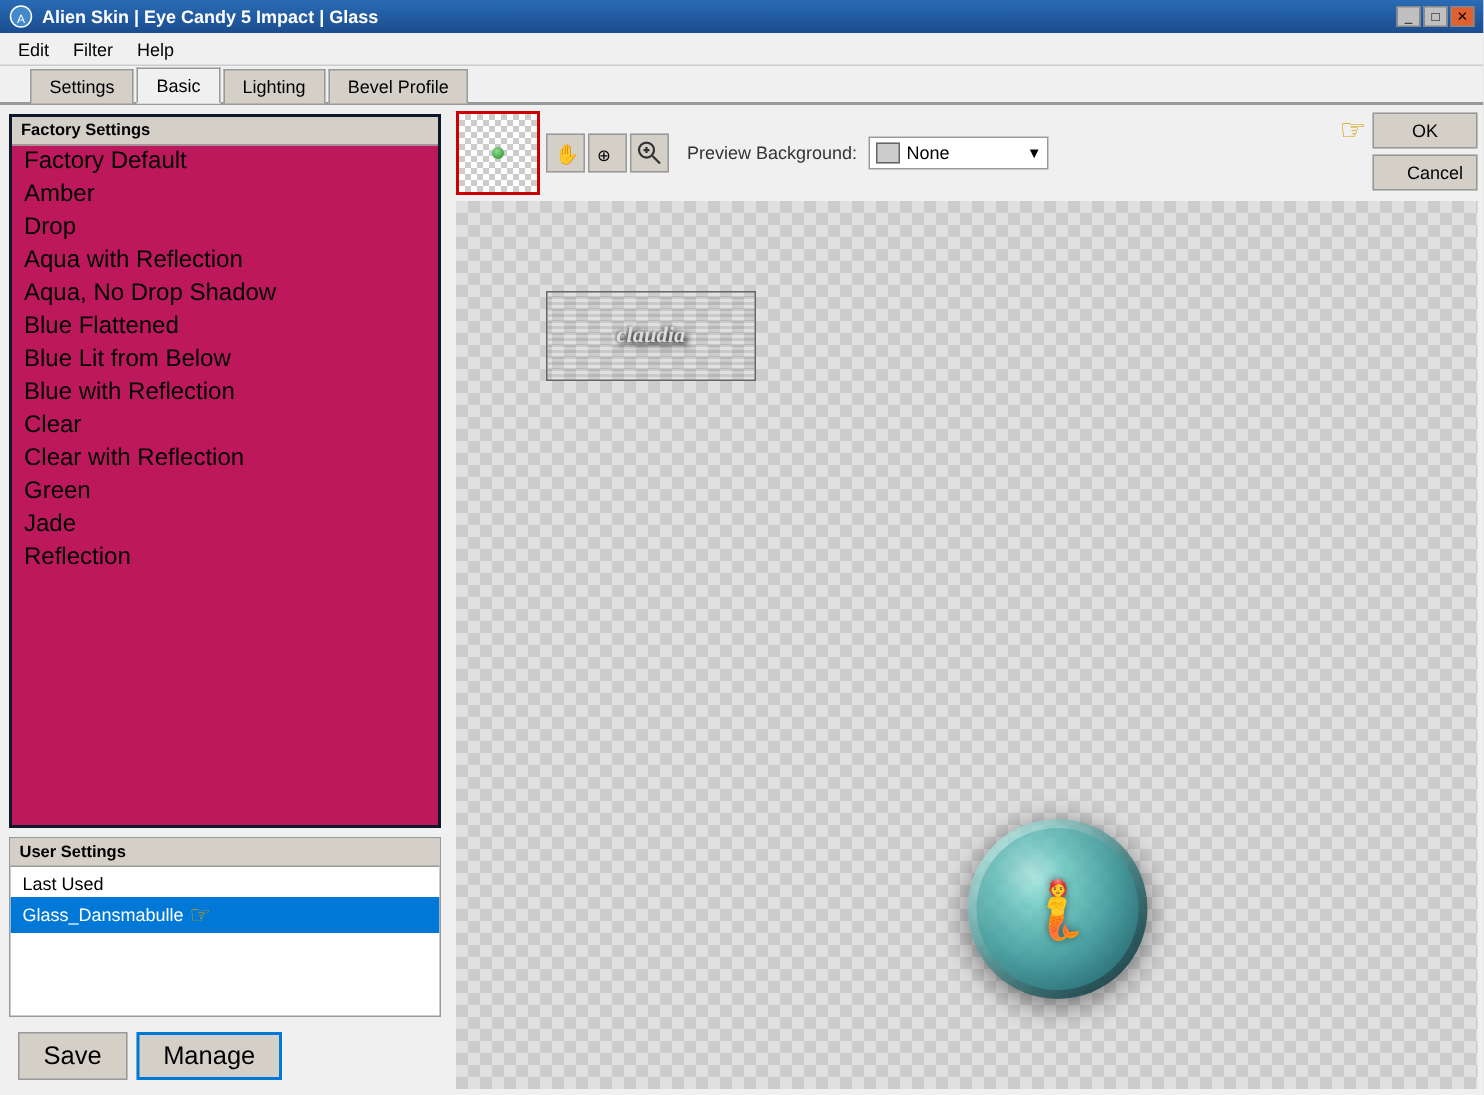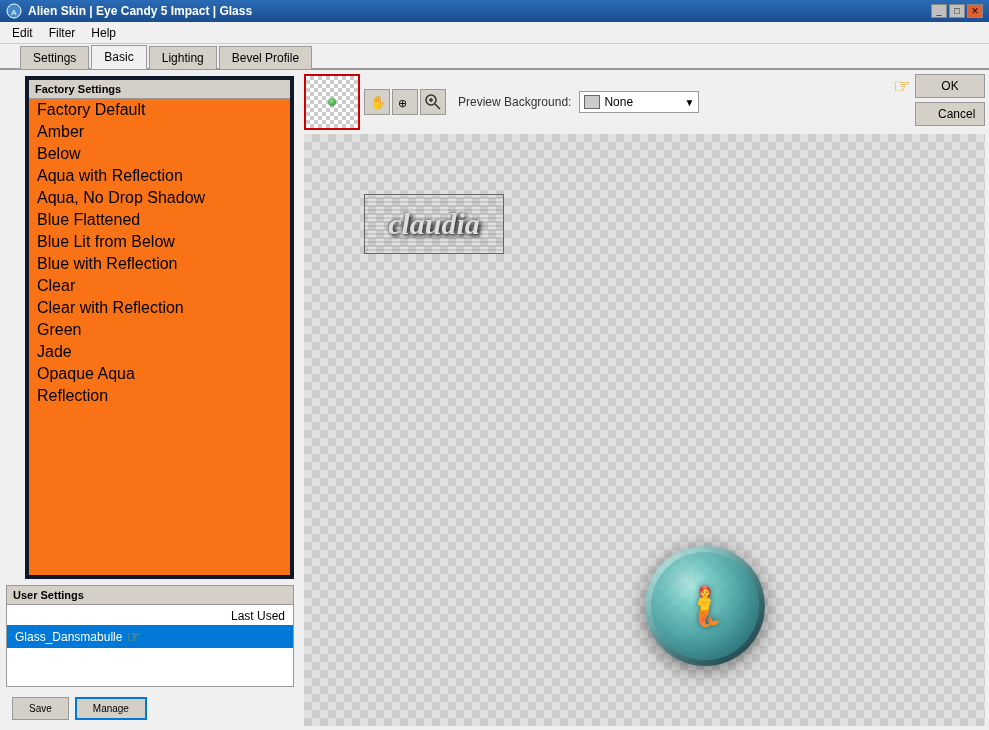--- a/index.html
+++ b/index.html
@@ -103,61 +103,59 @@
     .left-panel {
       width: 300px;
       display: flex;
       flex-direction: column;
       padding: 6px;
       gap: 6px;
       flex-shrink: 0;
     }
 
     .preset-section {
-      border: 4px solid #0f172a;
-      background: #f97316;
+      border: 2px solid #0f172a;
+      background: #be185d;
       flex: 1;
       display: flex;
       flex-direction: column;
       min-height: 0;
-      margin-left: 19px;
     }
     .preset-header {
       background: #d4d0c8;
       padding: 3px 6px;
       font-weight: bold;
       border-bottom: 1px solid #999;
       font-size: 11px;
     }
     .preset-item {
       padding: 2px 8px;
       cursor: pointer;
       font-size: 16px;
       white-space: nowrap;
     }
 
     .user-section {
       border: 1px solid #999;
       background: white;
-      height: 102px;
+      height: 120px;
       display: flex;
       flex-direction: column;
     }
     .user-header {
       background: #d4d0c8;
       padding: 3px 6px;
       font-weight: bold;
       border-bottom: 1px solid #999;
       font-size: 11px;
     }
     .user-list {
       flex: 1;
       overflow-y: auto;
       padding: 2px 0;
-      text-align: right;
     }
     .user-item {
       padding: 2px 8px;
       cursor: pointer;
       font-size: 12px;
     }
     .user-item.selected {
       background: #0078d7;
       color: white;
     }
@@ -174,21 +172,21 @@
     .bottom-buttons {
       display: flex;
       gap: 6px;
       padding: 4px 6px;
     }
     .btn {
       padding: 4px 16px;
       border: 1px solid #999;
       background: #d4d0c8;
       cursor: pointer;
-      font-size: 10px;
+      font-size: 17px;
     }
     .btn.active-border { border: 2px solid #0078d7; }
 
     
     .right-panel {
       flex: 1;
       display: flex;
       flex-direction: column;
       padding: 4px;
       position: relative;
@@ -449,31 +447,30 @@
 <div class="main-content">
 
   <div class="left-panel">
 
     <div class="preset-section">
       <div class="preset-header">Factory Settings</div>
       <div class="scroll-container">
         <div class="list-area">
           <div class="preset-item">Factory Default</div>
           <div class="preset-item">Amber</div>
-          <div class="preset-item">Below</div>
+          <div class="preset-item">Drop</div>
           <div class="preset-item">Aqua with Reflection</div>
           <div class="preset-item">Aqua, No Drop Shadow</div>
           <div class="preset-item">Blue Flattened</div>
           <div class="preset-item">Blue Lit from Below</div>
           <div class="preset-item">Blue with Reflection</div>
           <div class="preset-item">Clear</div>
           <div class="preset-item">Clear with Reflection</div>
           <div class="preset-item">Green</div>
           <div class="preset-item">Jade</div>
-          <div class="preset-item">Opaque Aqua</div>
           <div class="preset-item">Reflection</div>
         </div>
       </div>
     </div>
 
     <div class="user-section">
       <div class="user-header">User Settings</div>
       <div class="user-list">
         <div class="user-item">
           <span>Last Used</span>
@@ -540,21 +537,21 @@
           <span class="select-text">None</span>
           <span class="select-arrow">▼</span>
         </div>
       </div>
     </div>
 
     <div class="preview-canvas">
 
       <div class="claudia-preview">
         <div class="claudia-text-img">
-          <span style="color: #ddd; font-family: serif; font-style: italic; font-size: 30px; font-weight: bold; text-shadow: 2px 2px 4px #000, -1px -1px 2px #888;">claudia</span>
+          <span style="color: #ddd; font-family: serif; font-style: italic; font-size: 15px; font-weight: bold; text-shadow: 2px 2px 4px #000, -1px -1px 2px #888;">claudia</span>
         </div>
       </div>
 
       <div class="mermaid-ball">
         <div class="mermaid-inner">
           <span class="mermaid-figure" style="font-size: 38px;">🧜</span>
         </div>
       </div>
 
     </div>

